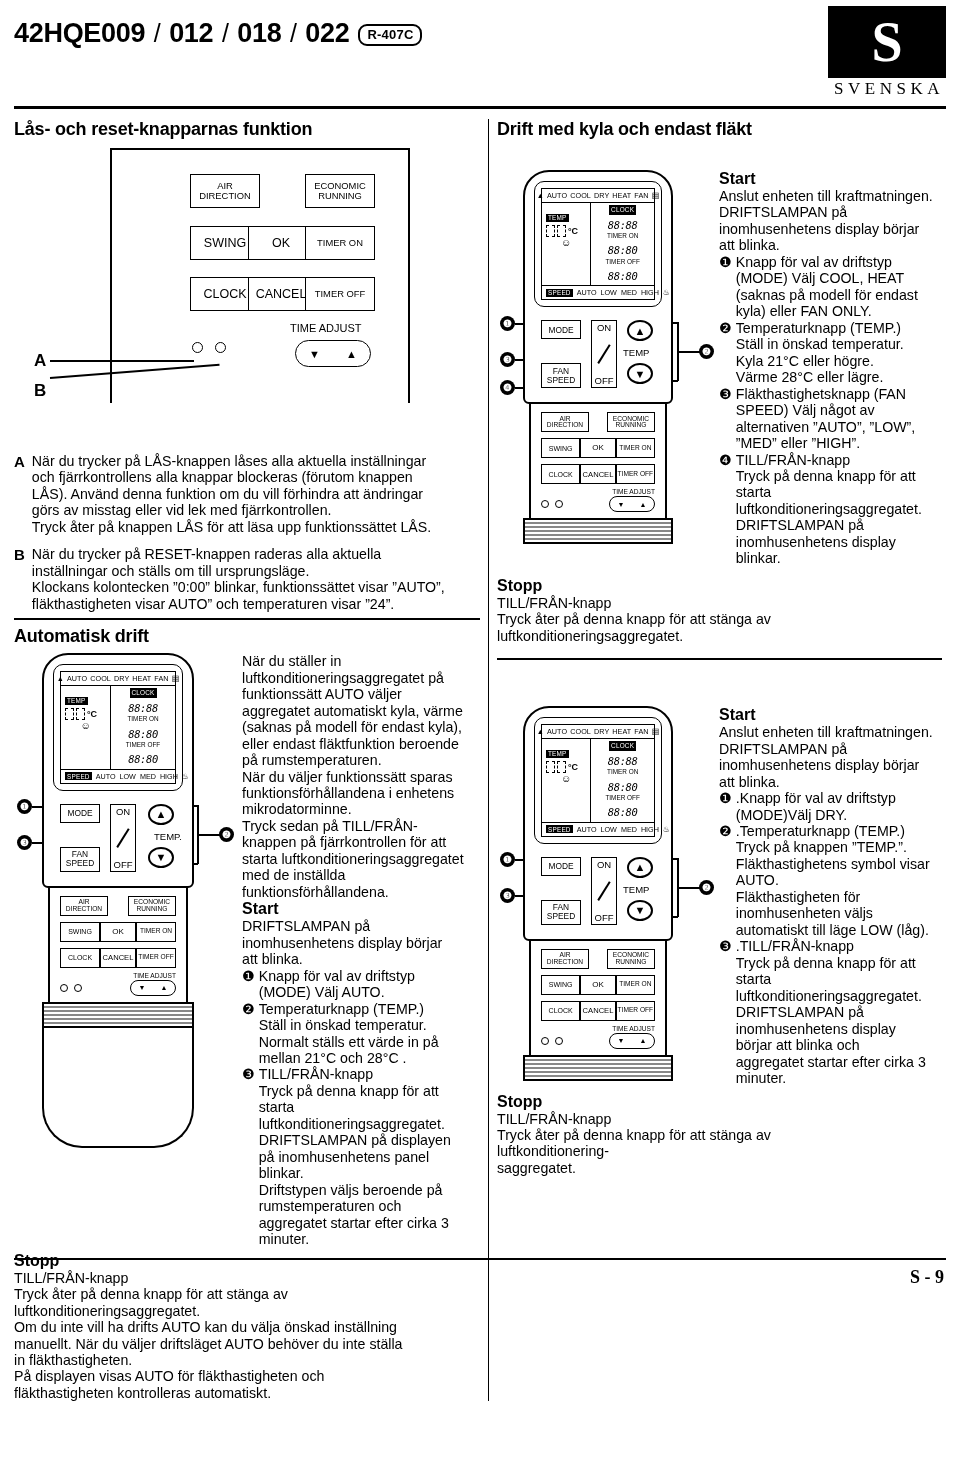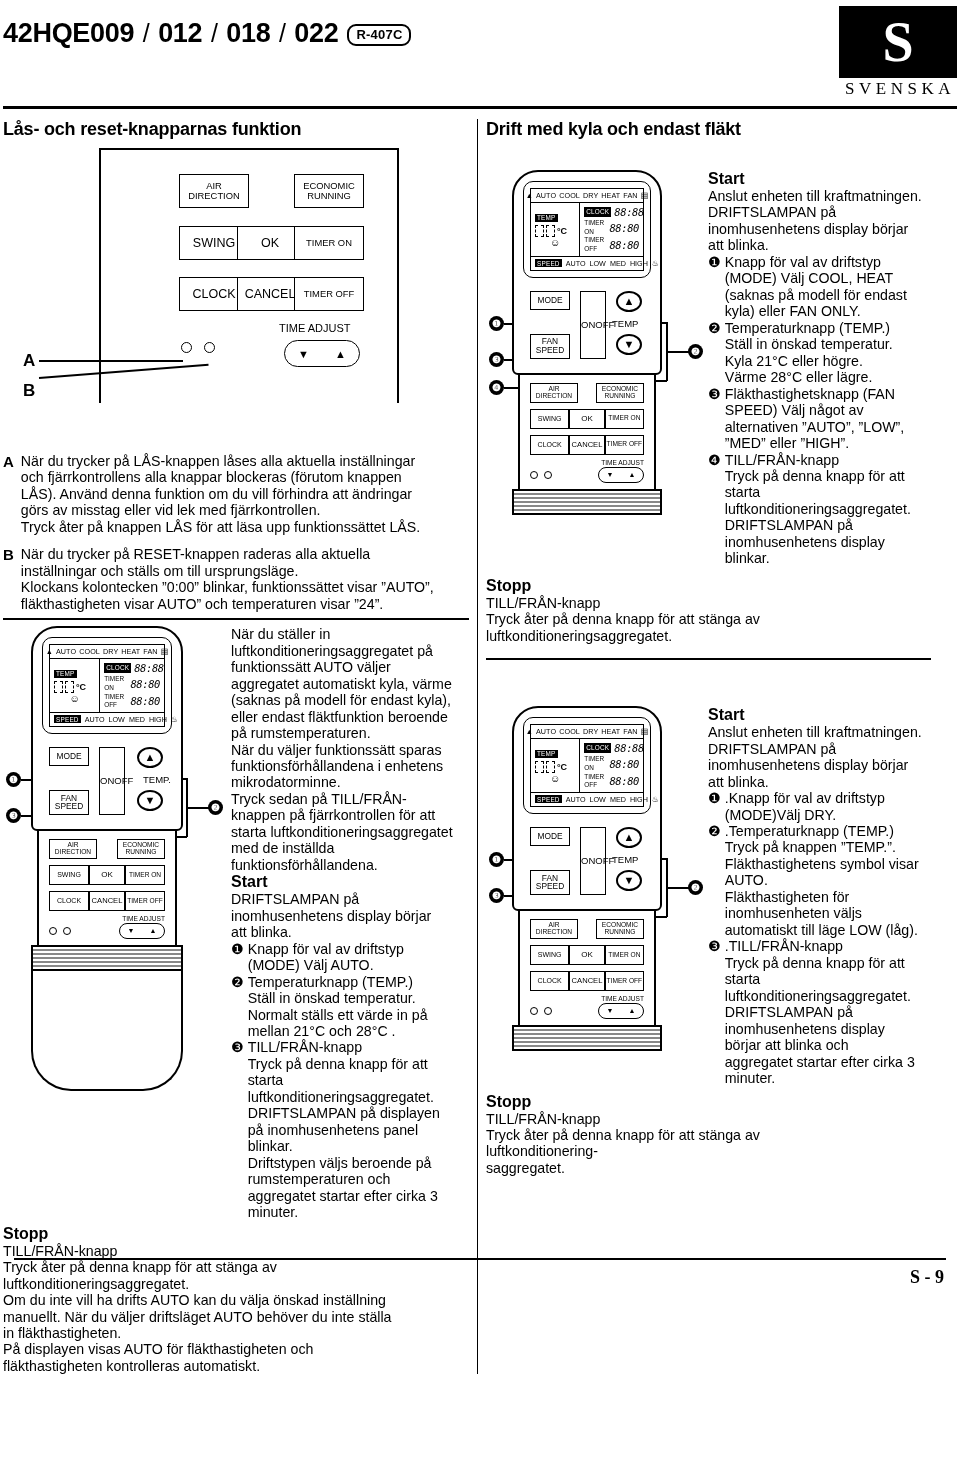--- a/index.html
+++ b/index.html
@@ -6,21 +6,21 @@
   html, body { margin:0; padding:0; }
   body {
     width:960px; height:1480px;
     background:#fff; color:#000;
     font-family:"Liberation Sans", sans-serif;
     position:relative;
     overflow:hidden;
   }
 
   
-  .page { width:960px; height:1296px; position:relative; padding:0 3px; }
+  .page { width:960px; height:1296px; position:relative; padding:0 14px; }
   .header { position:relative; height:104px; }
   .model-line {
     position:absolute; left:0; top:18px;
     font-size:27px; font-weight:bold; letter-spacing:-0.3px;
     white-space:nowrap;
   }
   .model-line .slash { font-weight:normal; font-size:25px; padding:0 2px; }
   .refrigerant {
     display:inline-block; border:2px solid #000; border-radius:9px;
     font-size:13px; font-weight:bold; padding:1px 7px 2px 7px;
@@ -99,32 +99,32 @@
   .tag {
     display:inline-block; background:#000; color:#fff; font-size:6.4px;
     padding:0.5px 2px; letter-spacing:0.2px;
   }
   .seg-row { display:flex; align-items:center; gap:2px; margin-top:1px; }
   .seg {
     width:9px; height:12px; border:1.4px dashed #000; display:inline-block;
   }
   .degc { font-size:9px; font-weight:bold; }
   .smiley { font-size:10px; text-align:center; margin-top:0px; }
-  .timerline { display:flex; align-items:center; gap:3px; font-size:6.4px; line-height:1.35; }
+  .timerline { display:flex; align-items:center; gap:3px; font-size:6.4px; line-height:1.35;flex-direction:column; }
   .timerval { font-family:"DejaVu Sans Mono", monospace; font-size:10.5px; font-style:italic; letter-spacing:-0.4px; }
   .lcd-row3 { display:flex; align-items:center; gap:4px; font-size:7.2px; padding:2px 4px; }
   .rc-btns { position:relative; height:86px; }
   .rc-btn {
     position:absolute; border:1.6px solid #000; background:#fff;
     display:flex; align-items:center; justify-content:center;
     font-size:8.4px; text-align:center; line-height:1.05;
   }
   .onoff {
     position:absolute; border:1.8px solid #000; background:#fff;
-    display:flex; align-items:center;
+    display:flex; flex-direction:column; align-items:center;
     justify-content:space-between; font-size:9.5px; padding:1px 0;
   }
   .onoff .slashline {
     width:1.8px; height:22px; background:#000; transform:rotate(32deg);
   }
   .arrowbtn {
     position:absolute; width:26px; height:21px; border:2px solid #000;
     border-radius:50%; display:flex; align-items:center; justify-content:center;
     font-size:11px;
   }
@@ -219,20 +219,21 @@
       <div style="display:flex;gap:7px;margin-top:11px;">
         <div style="font-size:15px;font-weight:bold;">B</div>
         <div class="body-txt" style="flex:1">När du trycker på  RESET-knappen raderas alla aktuella
 inställningar och ställs om till ursprungsläge.
 Klockans kolontecken ”0:00” blinkar, funktionssättet visar ”AUTO”,
 fläkthastigheten visar  AUTO” och temperaturen visar ”24”.</div>
       </div>
 
       <div class="hr"></div>
 
+      <h2 class="sec">Automatisk drift</h2>
 
       <div class="flow">
         <div class="imgwrap" style="width:228px;">
 
           <div style="position:relative;">
             <div class="callout" style="left:3px;top:146px;">❶</div>
             <div class="cline" style="left:18px;top:153px;width:38px;"></div>
             <div class="callout" style="left:3px;top:182px;">❸</div>
             <div class="cline" style="left:18px;top:189px;width:95px;"></div>
             <div class="callout" style="left:205px;top:174px;">❷</div>

